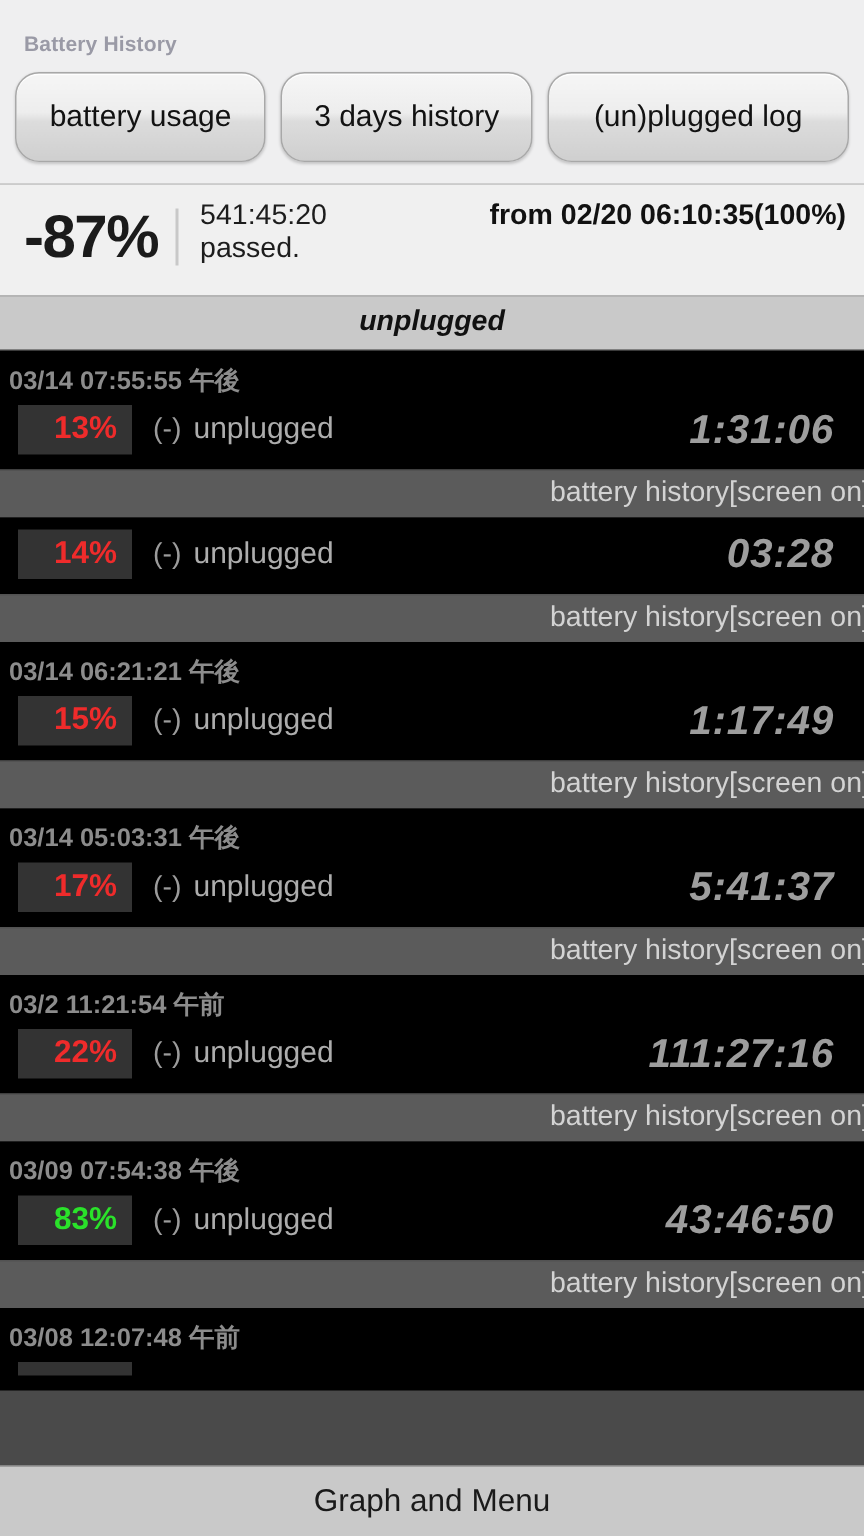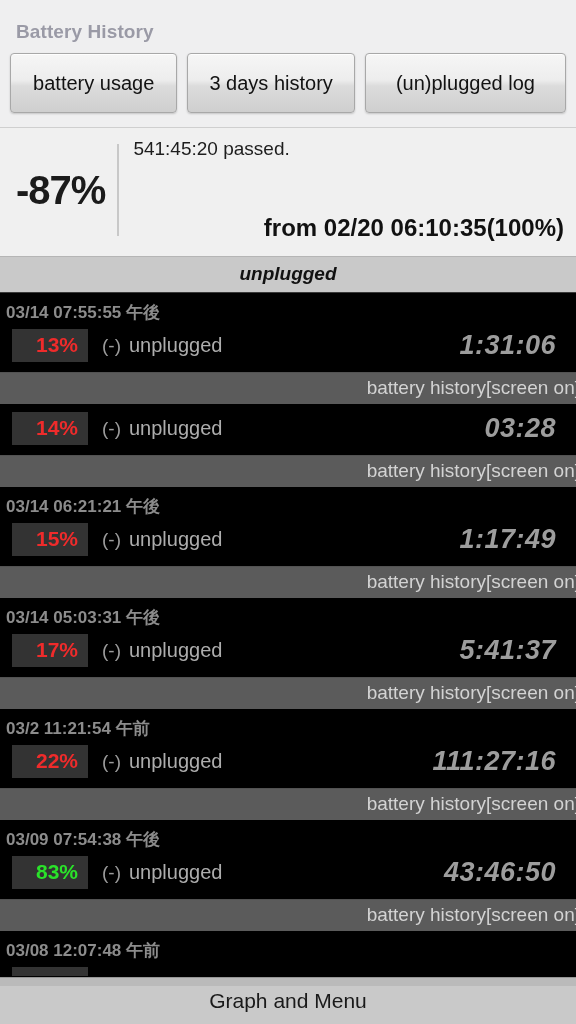--- a/index.html
+++ b/index.html
@@ -19,21 +19,21 @@
   }
 
   
   .top-panel {
     position: relative;
     background: #efeff0;
     padding: 0;
     border-bottom: 1px solid #cfcfcf;
   }
   .app-title {
-    font-size: 19px;
+    font-size: 14px;
     font-weight: bold;
     color: #9a9aa6;
     padding: 22px 0 12px 16px;
     letter-spacing: 0.1px;
     line-height: 1;
   }
   .btn-row {
     display: flex;
     gap: 10px;
     padding: 0 10px 14px 10px;
@@ -42,21 +42,21 @@
   .btn {
     flex: 1 1 0;
     min-height: 60px;
     display: flex;
     align-items: center;
     justify-content: center;
     text-align: center;
     font-size: 20px;
     color: #121212;
     border: 1px solid #a8a8a8;
-    border-radius: 4px;
+    border-radius: 16px;
     background: linear-gradient(to bottom, #f6f6f6 0%, #ededed 45%, #dcdcdc 55%, #cfcfcf 100%);
     box-shadow: 0 1px 0 rgba(255,255,255,0.9) inset, 0 1px 2px rgba(0,0,0,0.18);
     padding: 4px 6px;
     line-height: 1.12;
     box-sizing: border-box;
   }
   .btn.wide { flex: 1.22 1 0; }
 
   
   .summary {
@@ -77,32 +77,31 @@
   }
   .summary-divider {
     width: 2px;
     align-self: stretch;
     background: #c8c8c8;
     margin: 6px 14px 6px 2px;
   }
   .summary-text {
     flex: 1;
     display: flex;
-    flex-direction: column;
     justify-content: center;
     gap: 48px;
   }
   .summary-line1 {
     font-size: 19px;
     color: #1d1d1d;
     text-align: left;
     margin-bottom: 6px;
   }
   .summary-line2 {
-    font-size: 24px;
+    font-size: 19px;
     font-weight: bold;
     color: #111;
     text-align: right;
     padding-right: 2px;
     white-space: nowrap;
   }
 
   
   .section-header {
     background: #c9c9c9;

